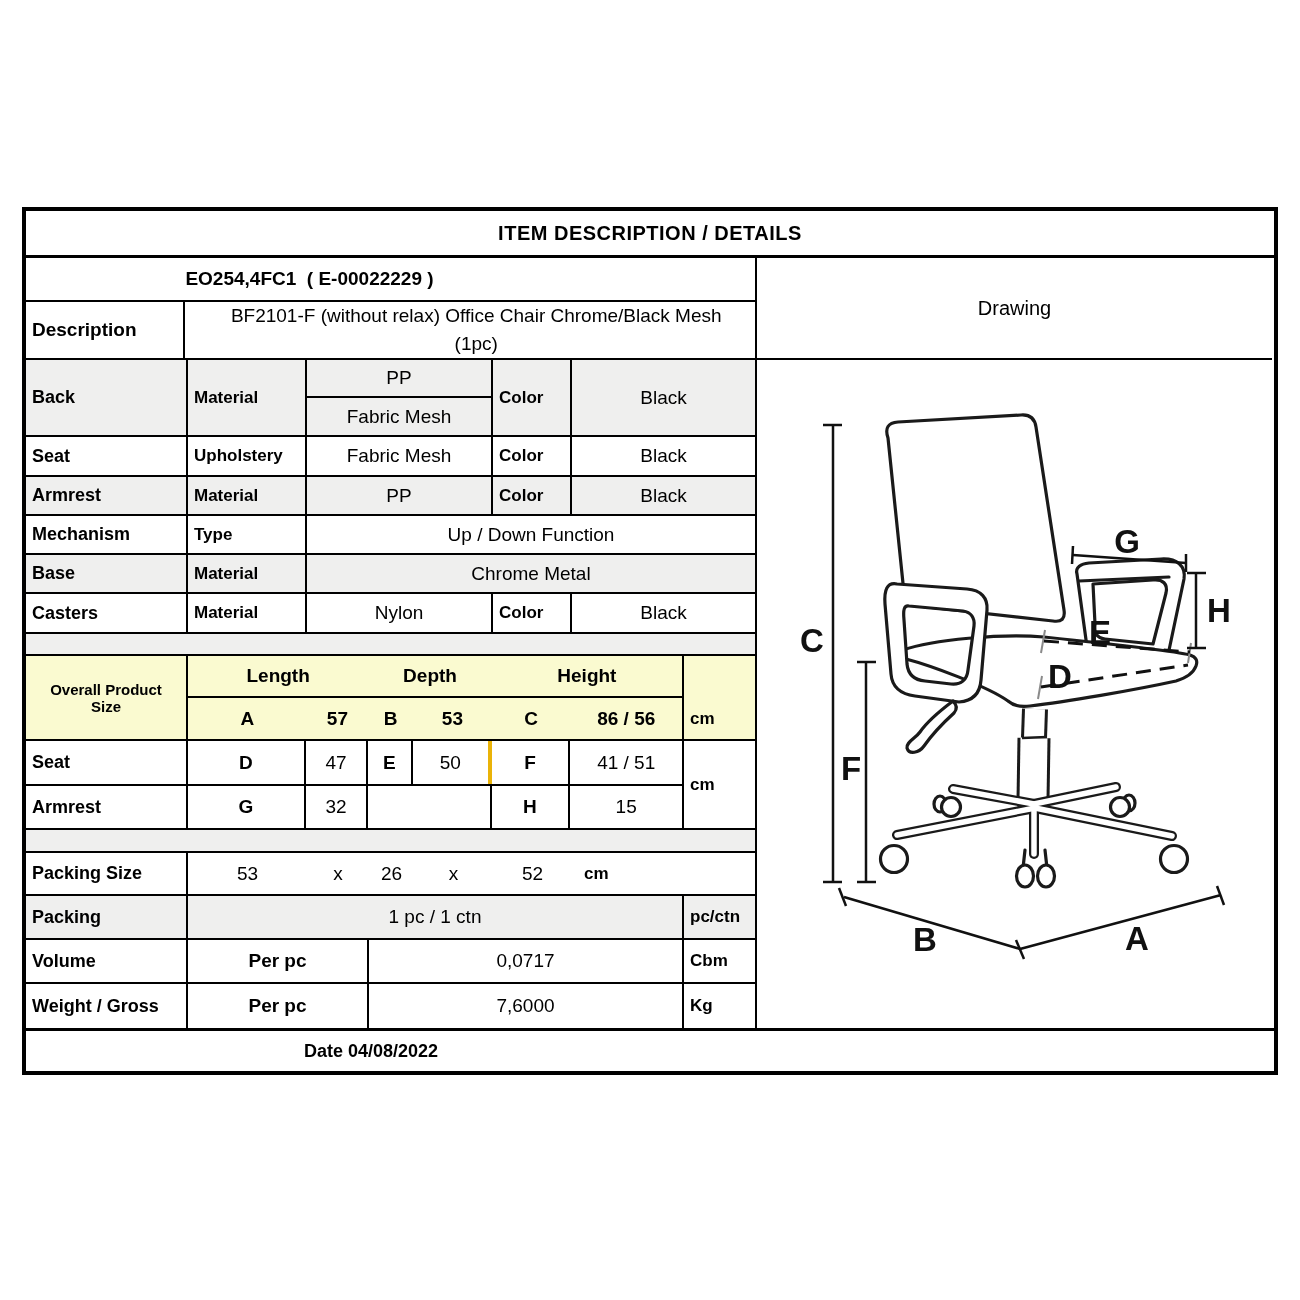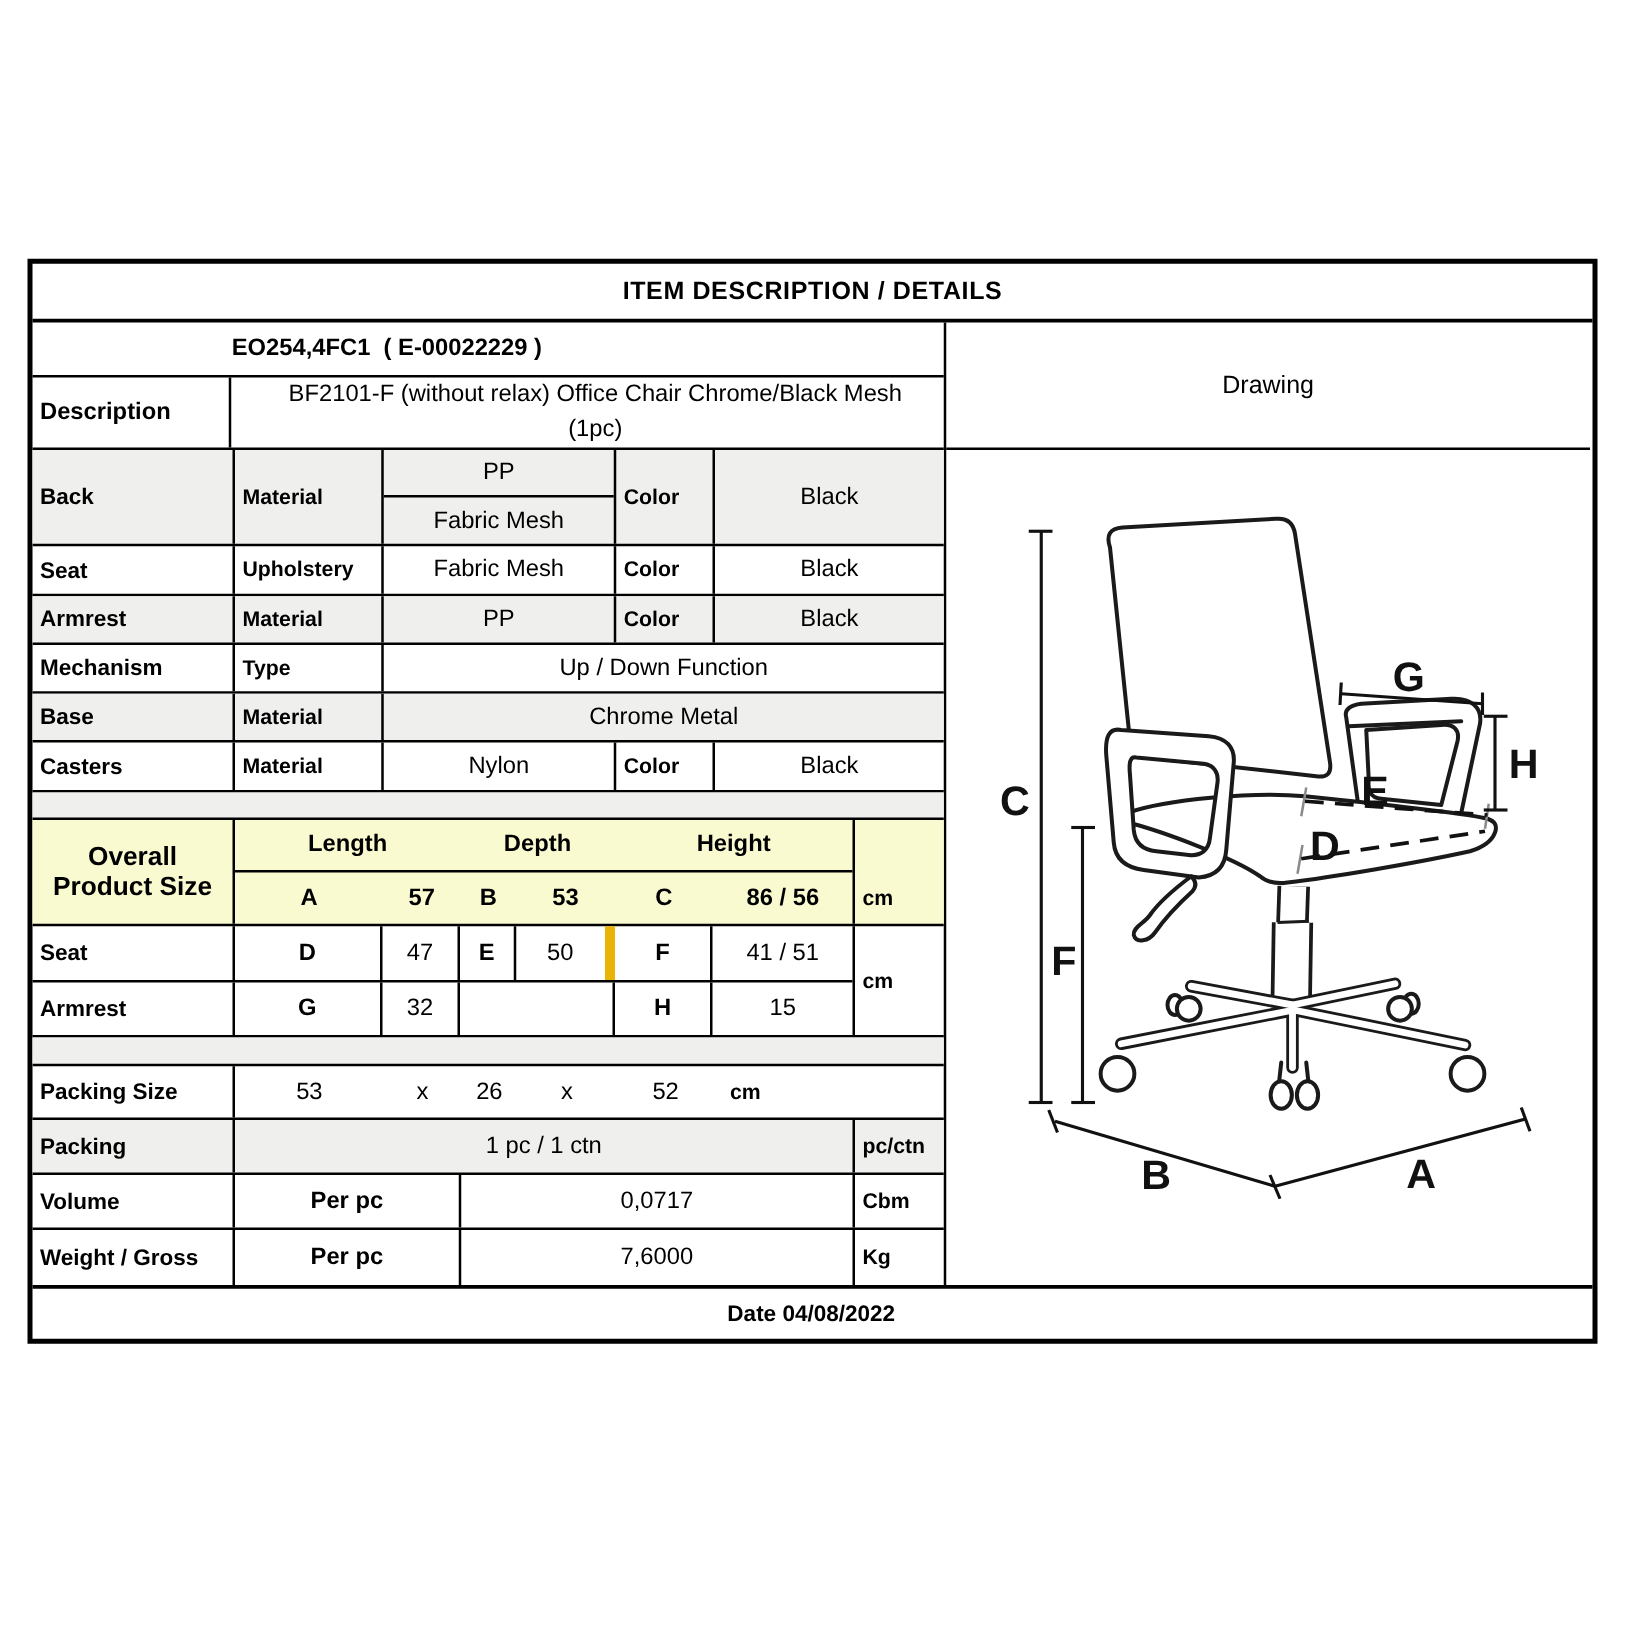--- a/index.html
+++ b/index.html
@@ -15,21 +15,21 @@
   .lbl { justify-content:flex-start; padding-left:6px; font-weight:bold; font-size:18px; }
   .attr { justify-content:flex-start; padding-left:6px; font-weight:bold; font-size:17px; }
   .val { font-size:19px; }
   .bold { font-weight:bold; }
   .letter { font-weight:bold; font-size:19px; }
   .unit { justify-content:flex-start; padding-left:6px; font-weight:bold; font-size:17px; }
   .gray { background:#efefee; }
   .yellow { background:#fafad0; }
   .stack { display:flex; flex-direction:column; border-right:2px solid #000; }
   .stack .cell { border-right:none; }
-  .date-row { height:43px; border-top:3px solid #000; display:flex; align-items:center; justify-content:flex-end; padding-right:558px; font-weight:bold; font-size:18px; }
+  .date-row { height:43px; border-top:3px solid #000; display:flex; align-items:center; justify-content:center; padding-right:558px; font-weight:bold; font-size:18px; }
   #drawing-header { height:102px; border-bottom:2px solid #000; display:flex; align-items:center; justify-content:center; font-weight:normal; font-size:20px; }
   #drawing-area { flex:1; position:relative; }
   #drawing-area svg { display:block; }
   .desc-val { display:flex; flex-direction:column; align-items:center; justify-content:center; font-size:19px; line-height:1.45;margin-left:12px; }
   .dim { font:bold 33px "Liberation Sans", sans-serif; fill:#111; }
   .chair { fill:#fff; stroke:#1a1a1a; stroke-width:3.2; stroke-linejoin:round; stroke-linecap:round; }
   .cline { stroke:#1a1a1a; stroke-width:3.2; stroke-linecap:round; fill:none; }
   .dimline { stroke:#111; stroke-width:2.5; fill:none; }
   .dash { stroke:#111; stroke-width:3; fill:none; stroke-dasharray:15 9; }
   .tick { stroke:#8a8a8a; stroke-width:2; }
@@ -100,21 +100,21 @@
         <div class="cell lbl" style="width:162px">Casters</div>
         <div class="cell attr" style="width:119px">Material</div>
         <div class="cell val" style="width:186px">Nylon</div>
         <div class="cell attr" style="width:79px">Color</div>
         <div class="cell val last" style="width:183px">Black</div>
       </div>
 
       <div class="row gray" style="height:22px"></div>
 
       <div class="row yellow" style="height:85px">
-        <div class="cell" style="width:162px;font-weight:bold;font-size:21px;text-align:center;padding:0 8px">Overall Product Size</div>
+        <div class="cell" style="width:162px;font-weight:bold;font-size:15px;text-align:center;padding:0 8px">Overall Product Size</div>
         <div class="stack" style="width:496px">
           <div class="row" style="height:42px;border-bottom:2px solid #000">
             <div class="cell letter" style="width:181px">Length</div>
             <div class="cell letter" style="width:124px">Depth</div>
             <div class="cell letter last" style="width:191px">Height</div>
           </div>
           <div class="row" style="height:41px;border-bottom:none">
             <div class="cell letter" style="width:119px">A</div>
             <div class="cell letter" style="width:62px">57</div>
             <div class="cell letter" style="width:45px">B</div>
@@ -129,21 +129,21 @@
         </div>
       </div>
 
       <div class="row" style="height:89px">
         <div class="stack" style="width:658px">
           <div class="row" style="height:45px">
             <div class="cell lbl" style="width:162px;border-right:2px solid #000">Seat</div>
             <div class="cell letter" style="width:119px;border-right:2px solid #000">D</div>
             <div class="cell val" style="width:62px;border-right:2px solid #000">47</div>
             <div class="cell letter" style="width:45px;border-right:2px solid #000">E</div>
-            <div class="cell val" style="width:79px;border-right:8px solid #eab308">50</div>
+            <div class="cell val" style="width:79px;border-right:4px solid #eab308">50</div>
             <div class="cell letter" style="width:79px;border-right:2px solid #000">F</div>
             <div class="cell val" style="width:112px">41 / 51</div>
           </div>
           <div class="row" style="height:42px;border-bottom:none">
             <div class="cell lbl" style="width:162px;border-right:2px solid #000">Armrest</div>
             <div class="cell letter" style="width:119px;border-right:2px solid #000">G</div>
             <div class="cell val" style="width:62px;border-right:2px solid #000">32</div>
             <div class="cell" style="width:124px;border-right:2px solid #000"></div>
             <div class="cell letter" style="width:79px;border-right:2px solid #000">H</div>
             <div class="cell val" style="width:112px">15</div>

